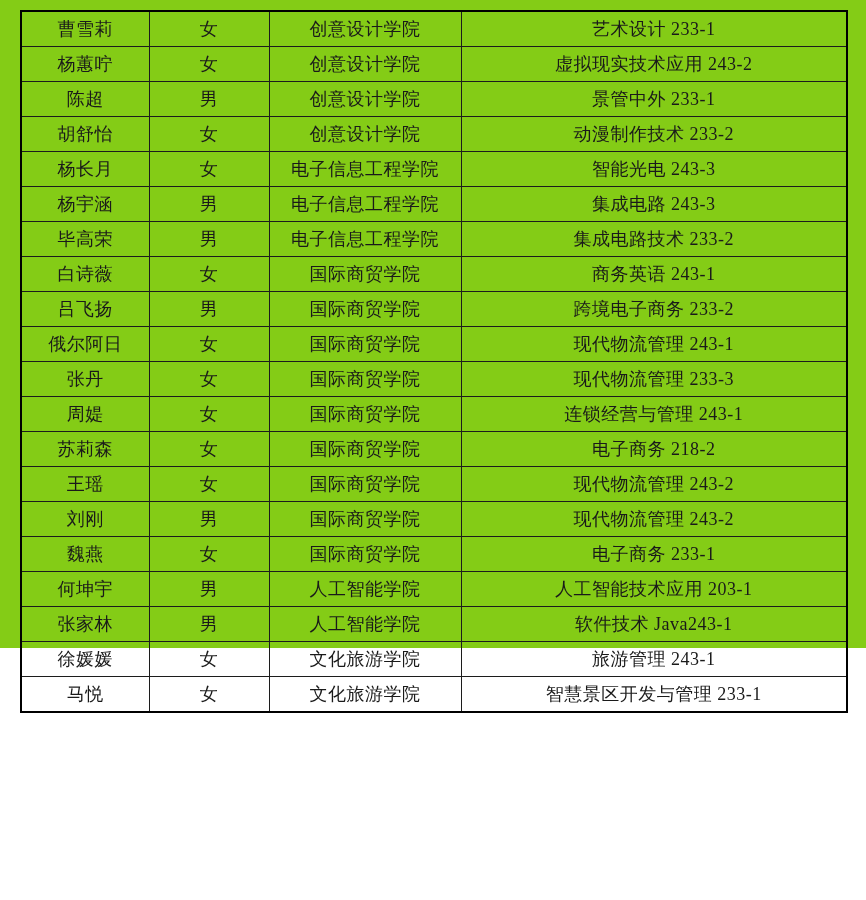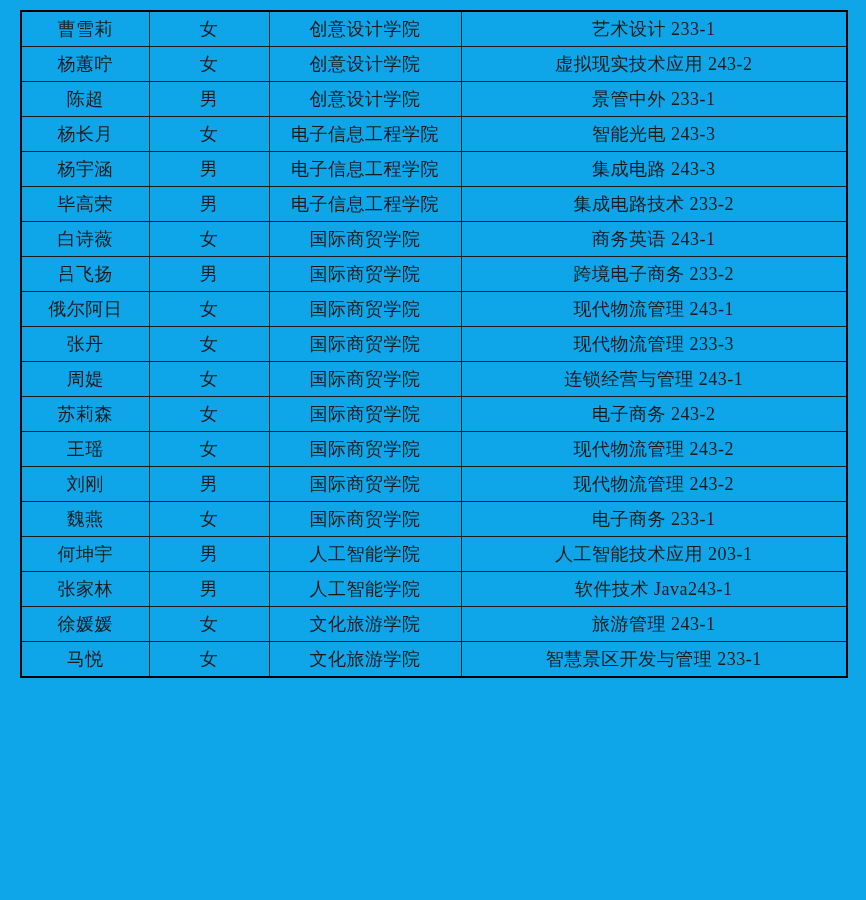--- a/index.html
+++ b/index.html
@@ -9,22 +9,22 @@
   body {
     width: 866px;
     height: 900px;
     background: #ffffff;
     overflow: hidden;
     font-family: "Liberation Serif", "DejaVu Serif", serif;
   }
   .page {
     position: relative;
     width: 866px;
-    height: 900px;
-    background: #0ea5e9;
+    height: 648px;
+    background: #84cc16;
   }
   table.student-table {
     position: absolute;
     left: 20px;
     top: 10px;
     border-collapse: collapse;
     table-layout: fixed;
     border: 2px solid #000000;
   }
   .student-table td {
@@ -68,20 +68,26 @@
           <td>创意设计学院</td>
           <td>虚拟现实技术应用 243-2</td>
         </tr>
         <tr>
           <td>陈超</td>
           <td>男</td>
           <td>创意设计学院</td>
           <td>景管中外 233-1</td>
         </tr>
         <tr>
+          <td>胡舒怡</td>
+          <td>女</td>
+          <td>创意设计学院</td>
+          <td>动漫制作技术 233-2</td>
+        </tr>
+        <tr>
           <td>杨长月</td>
           <td>女</td>
           <td>电子信息工程学院</td>
           <td>智能光电 243-3</td>
         </tr>
         <tr>
           <td>杨宇涵</td>
           <td>男</td>
           <td>电子信息工程学院</td>
           <td>集成电路 243-3</td>
@@ -119,21 +125,21 @@
         <tr>
           <td>周媞</td>
           <td>女</td>
           <td>国际商贸学院</td>
           <td>连锁经营与管理 243-1</td>
         </tr>
         <tr>
           <td>苏莉森</td>
           <td>女</td>
           <td>国际商贸学院</td>
-          <td>电子商务 243-2</td>
+          <td>电子商务 218-2</td>
         </tr>
         <tr>
           <td>王瑶</td>
           <td>女</td>
           <td>国际商贸学院</td>
           <td>现代物流管理 243-2</td>
         </tr>
         <tr>
           <td>刘刚</td>
           <td>男</td>

